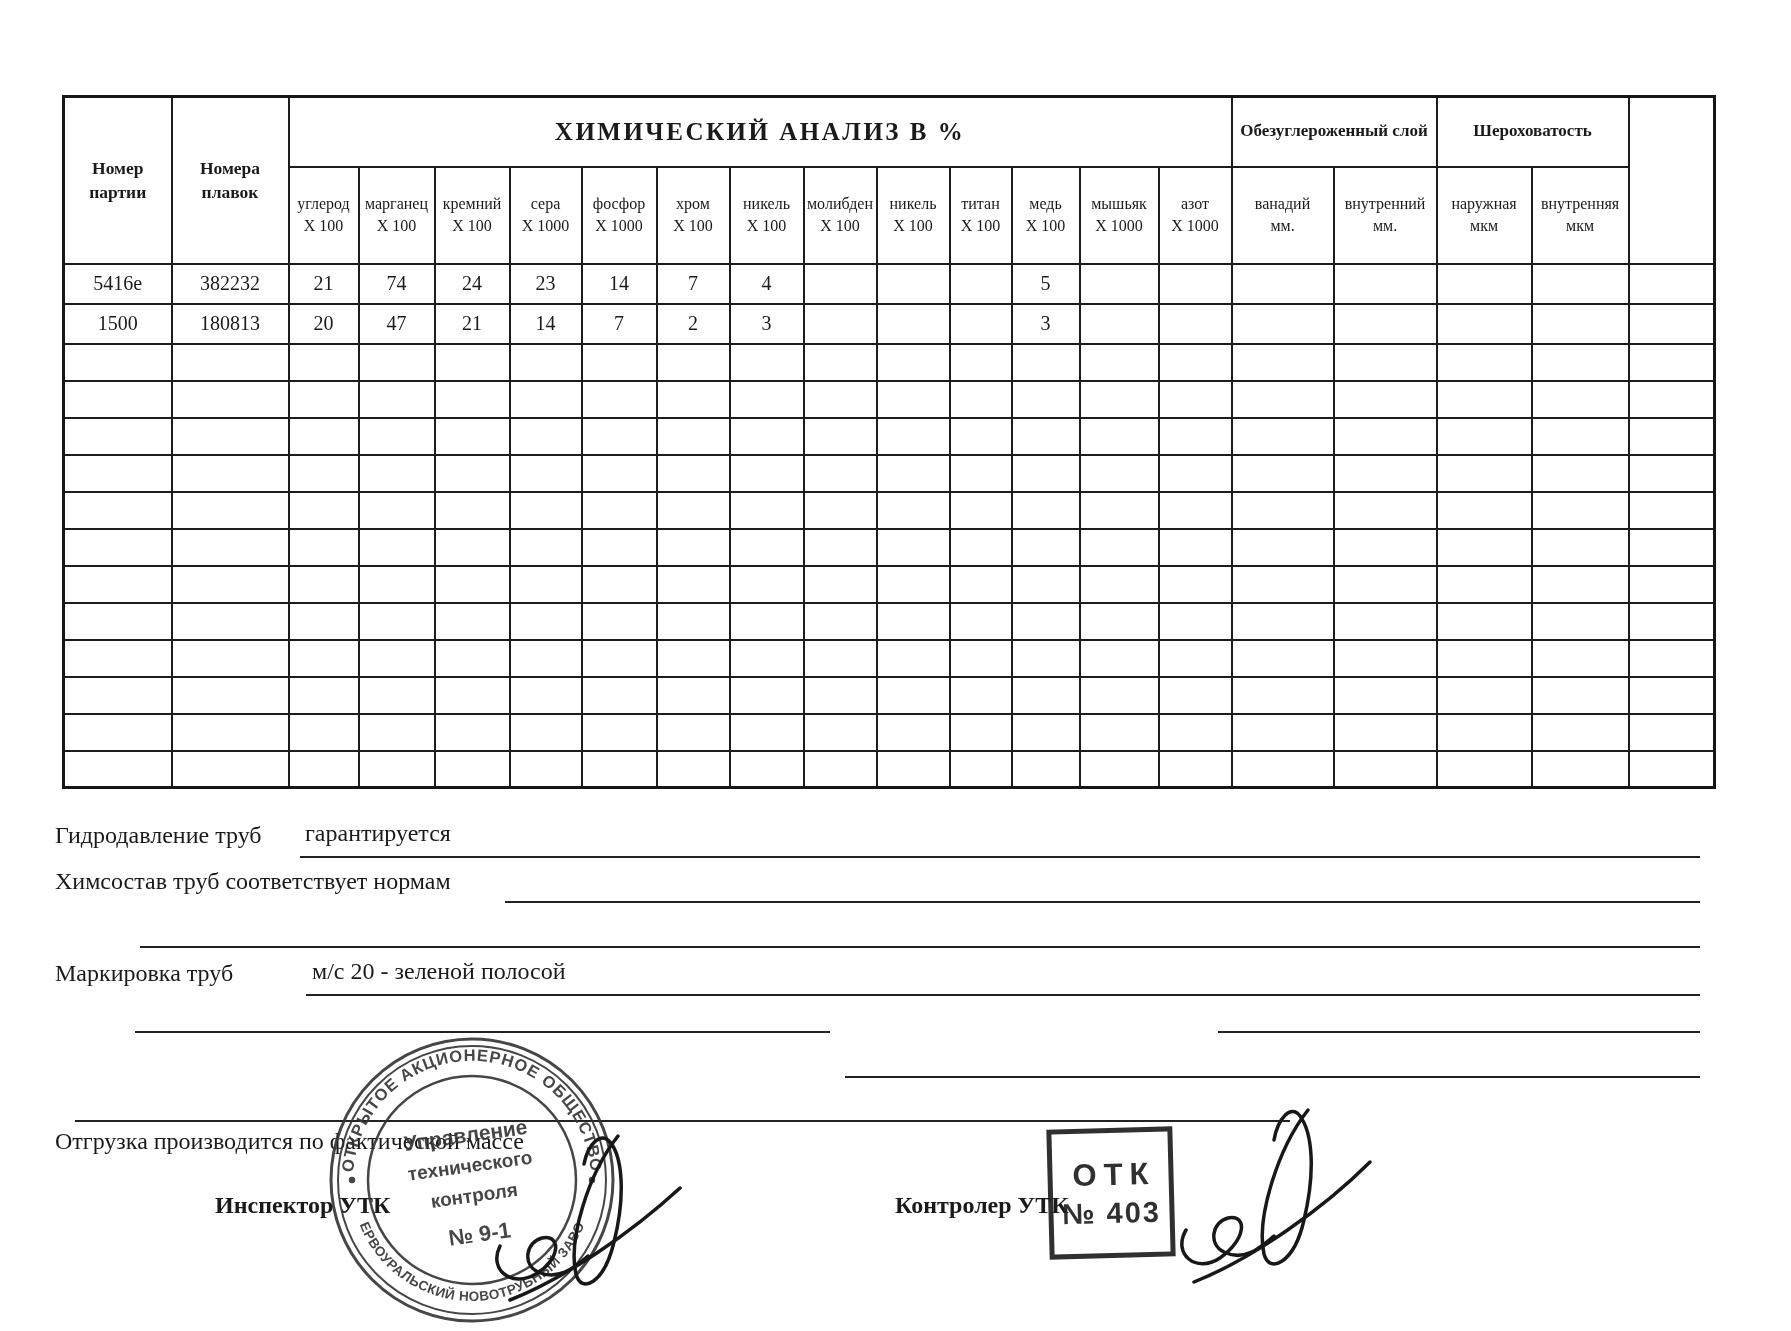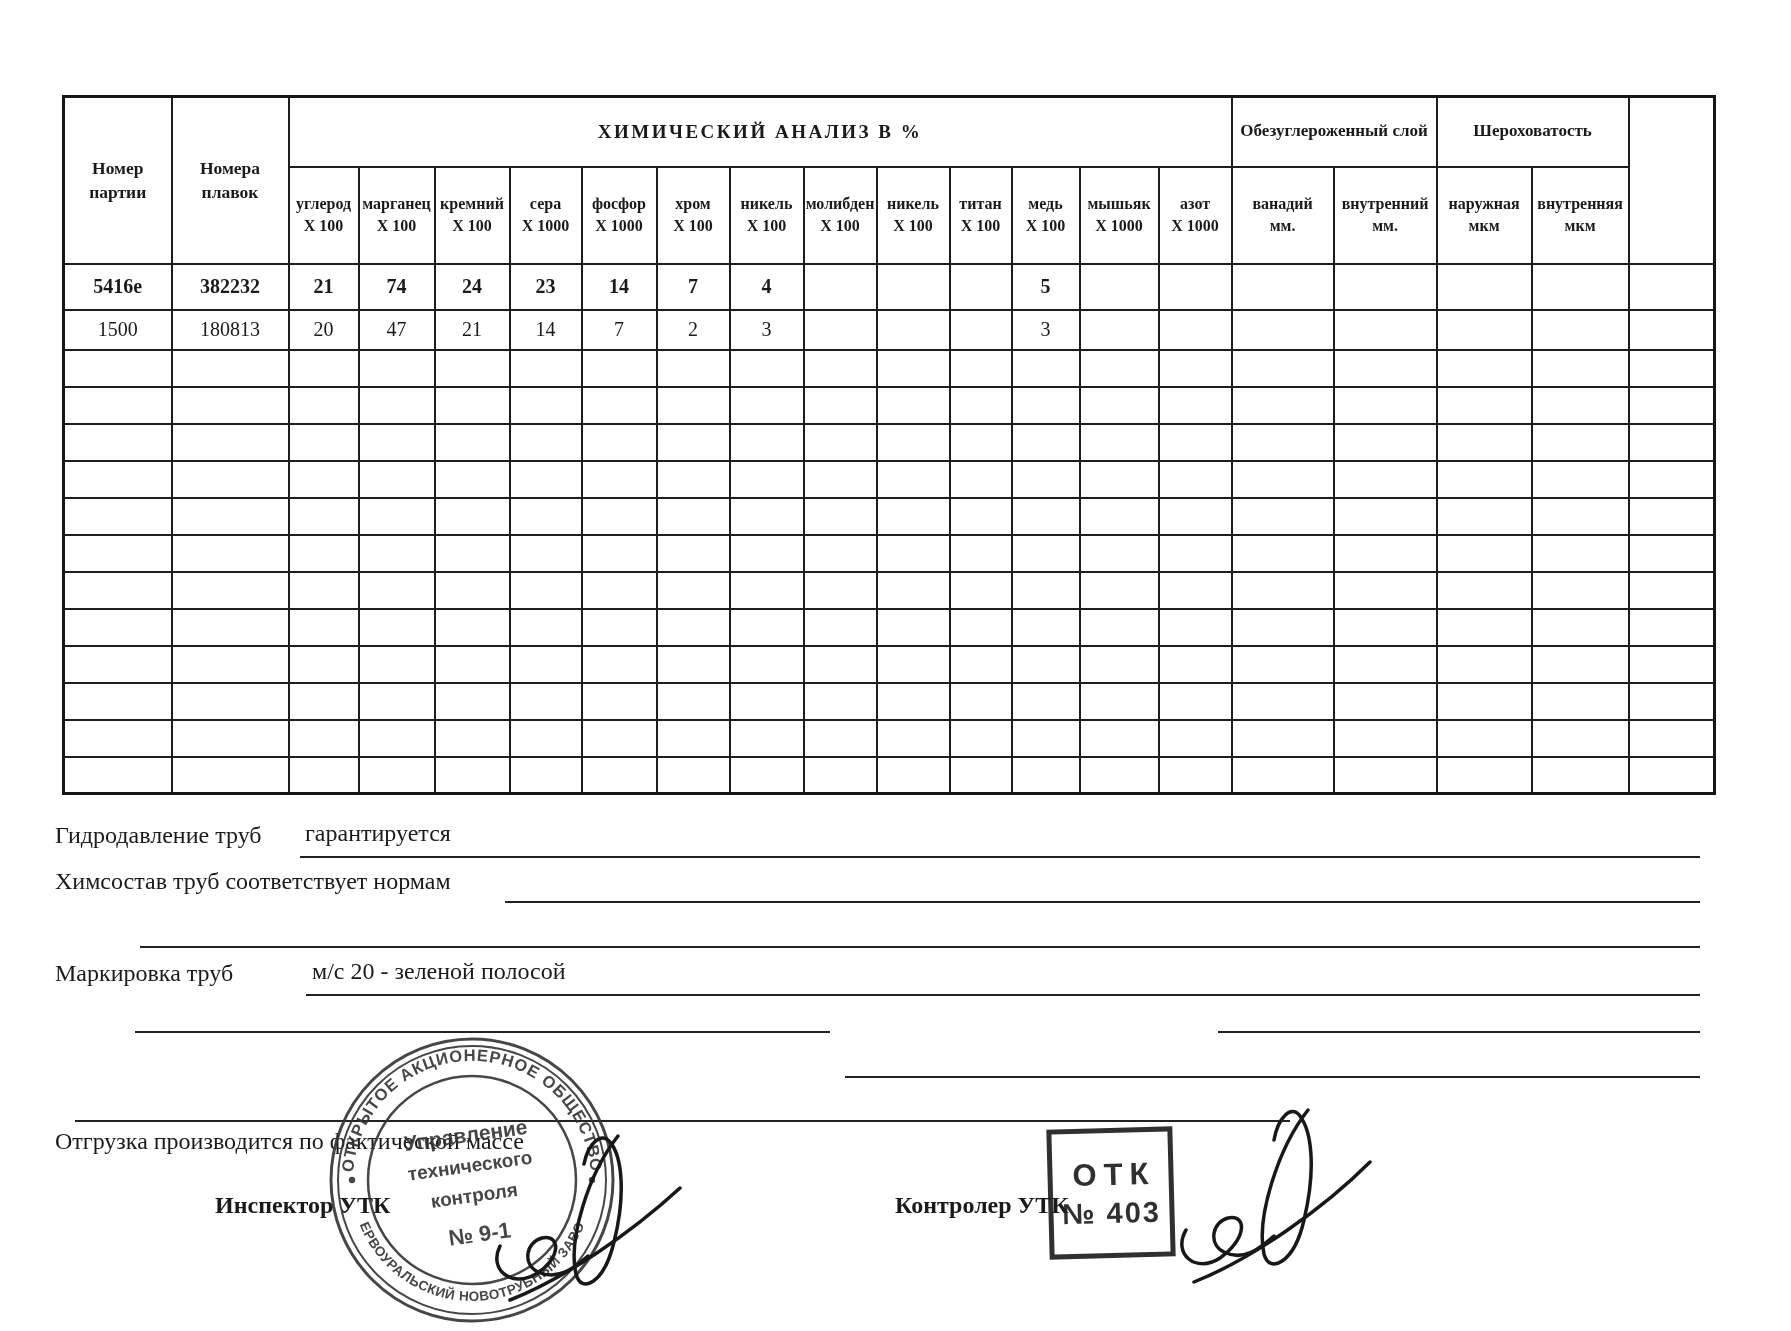--- a/index.html
+++ b/index.html
@@ -13,23 +13,23 @@
     position:absolute;left:62px;top:95px;width:1651px;
     border-collapse:collapse;table-layout:fixed;
     border:3px solid #161616;
   }
   table.cert th, table.cert td{
     border:2px solid #1d1d1d;padding:0;text-align:center;vertical-align:middle;
   }
   tr.group-row{height:70px;}
   tr.sub-row{height:97px;}
   th.corner{font-size:17.5px;font-weight:bold;line-height:1.4;}
-  th.chem-title{font-size:19px;font-weight:bold;letter-spacing:2.5px;}
+  th.chem-title{font-size:25px;font-weight:bold;letter-spacing:2.5px;}
   th.group-title{font-size:17px;font-weight:bold;line-height:1.35;border-radius:16px;}
-  th.sub{font-size:16px;font-weight:bold;line-height:1.35;margin-left:23px;}
+  th.sub{font-size:16px;font-weight:normal;line-height:1.35;margin-left:23px;}
   th.blankcol{background:transparent;}
   table.cert td{font-size:20px;}
   
   .abs{position:absolute;}
   .ftext{font-size:24px;white-space:nowrap;}
   .fbold{font-weight:bold;}
   .rline{position:absolute;border-top:2px solid #222;height:0;}
   
   .rect-stamp{
     position:absolute;left:1048px;top:1128px;width:116px;height:120px;
@@ -141,21 +141,21 @@
           <div>наружная</div>
           <div>мкм</div>
         </th>
         <th class="sub">
           <div>внутренняя</div>
           <div>мкм</div>
         </th>
       </tr>
   </thead>
   <tbody id="table-body">
-      <tr style="height: 46px; font-weight: bold;">
+      <tr style="height: 40px;">
         <td>5416е</td>
         <td>382232</td>
         <td>21</td>
         <td>74</td>
         <td>24</td>
         <td>23</td>
         <td>14</td>
         <td>7</td>
         <td>4</td>
         <td></td>

